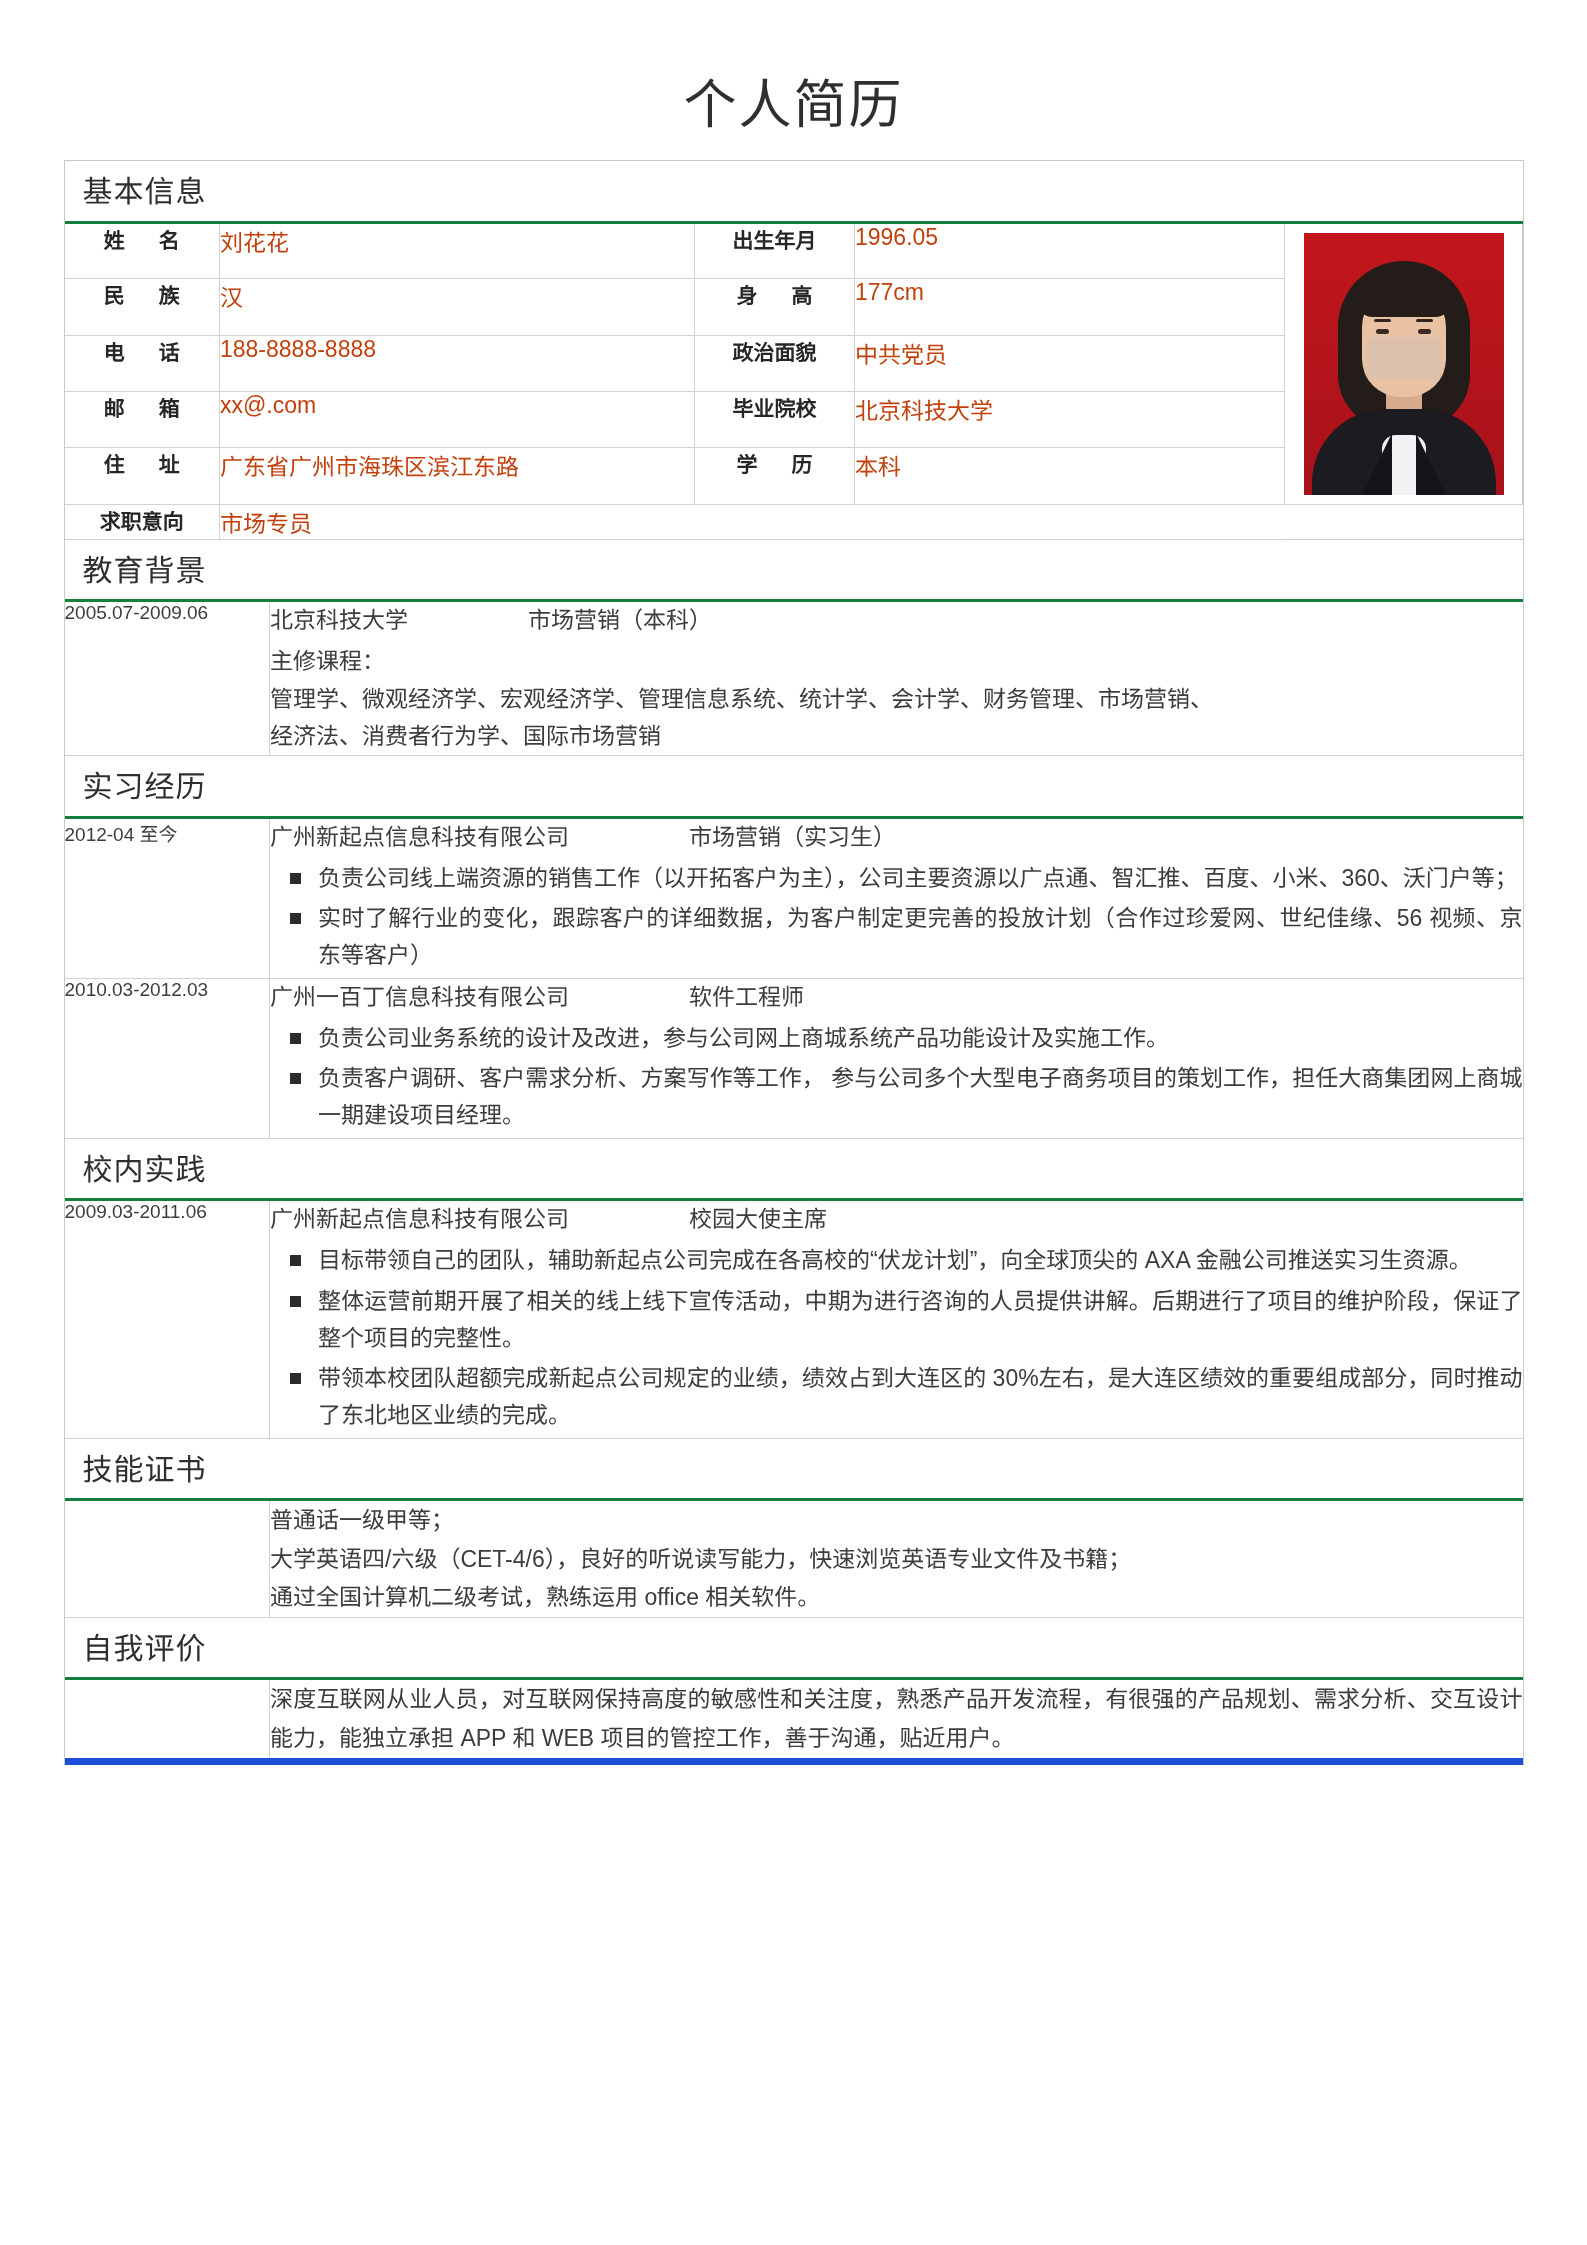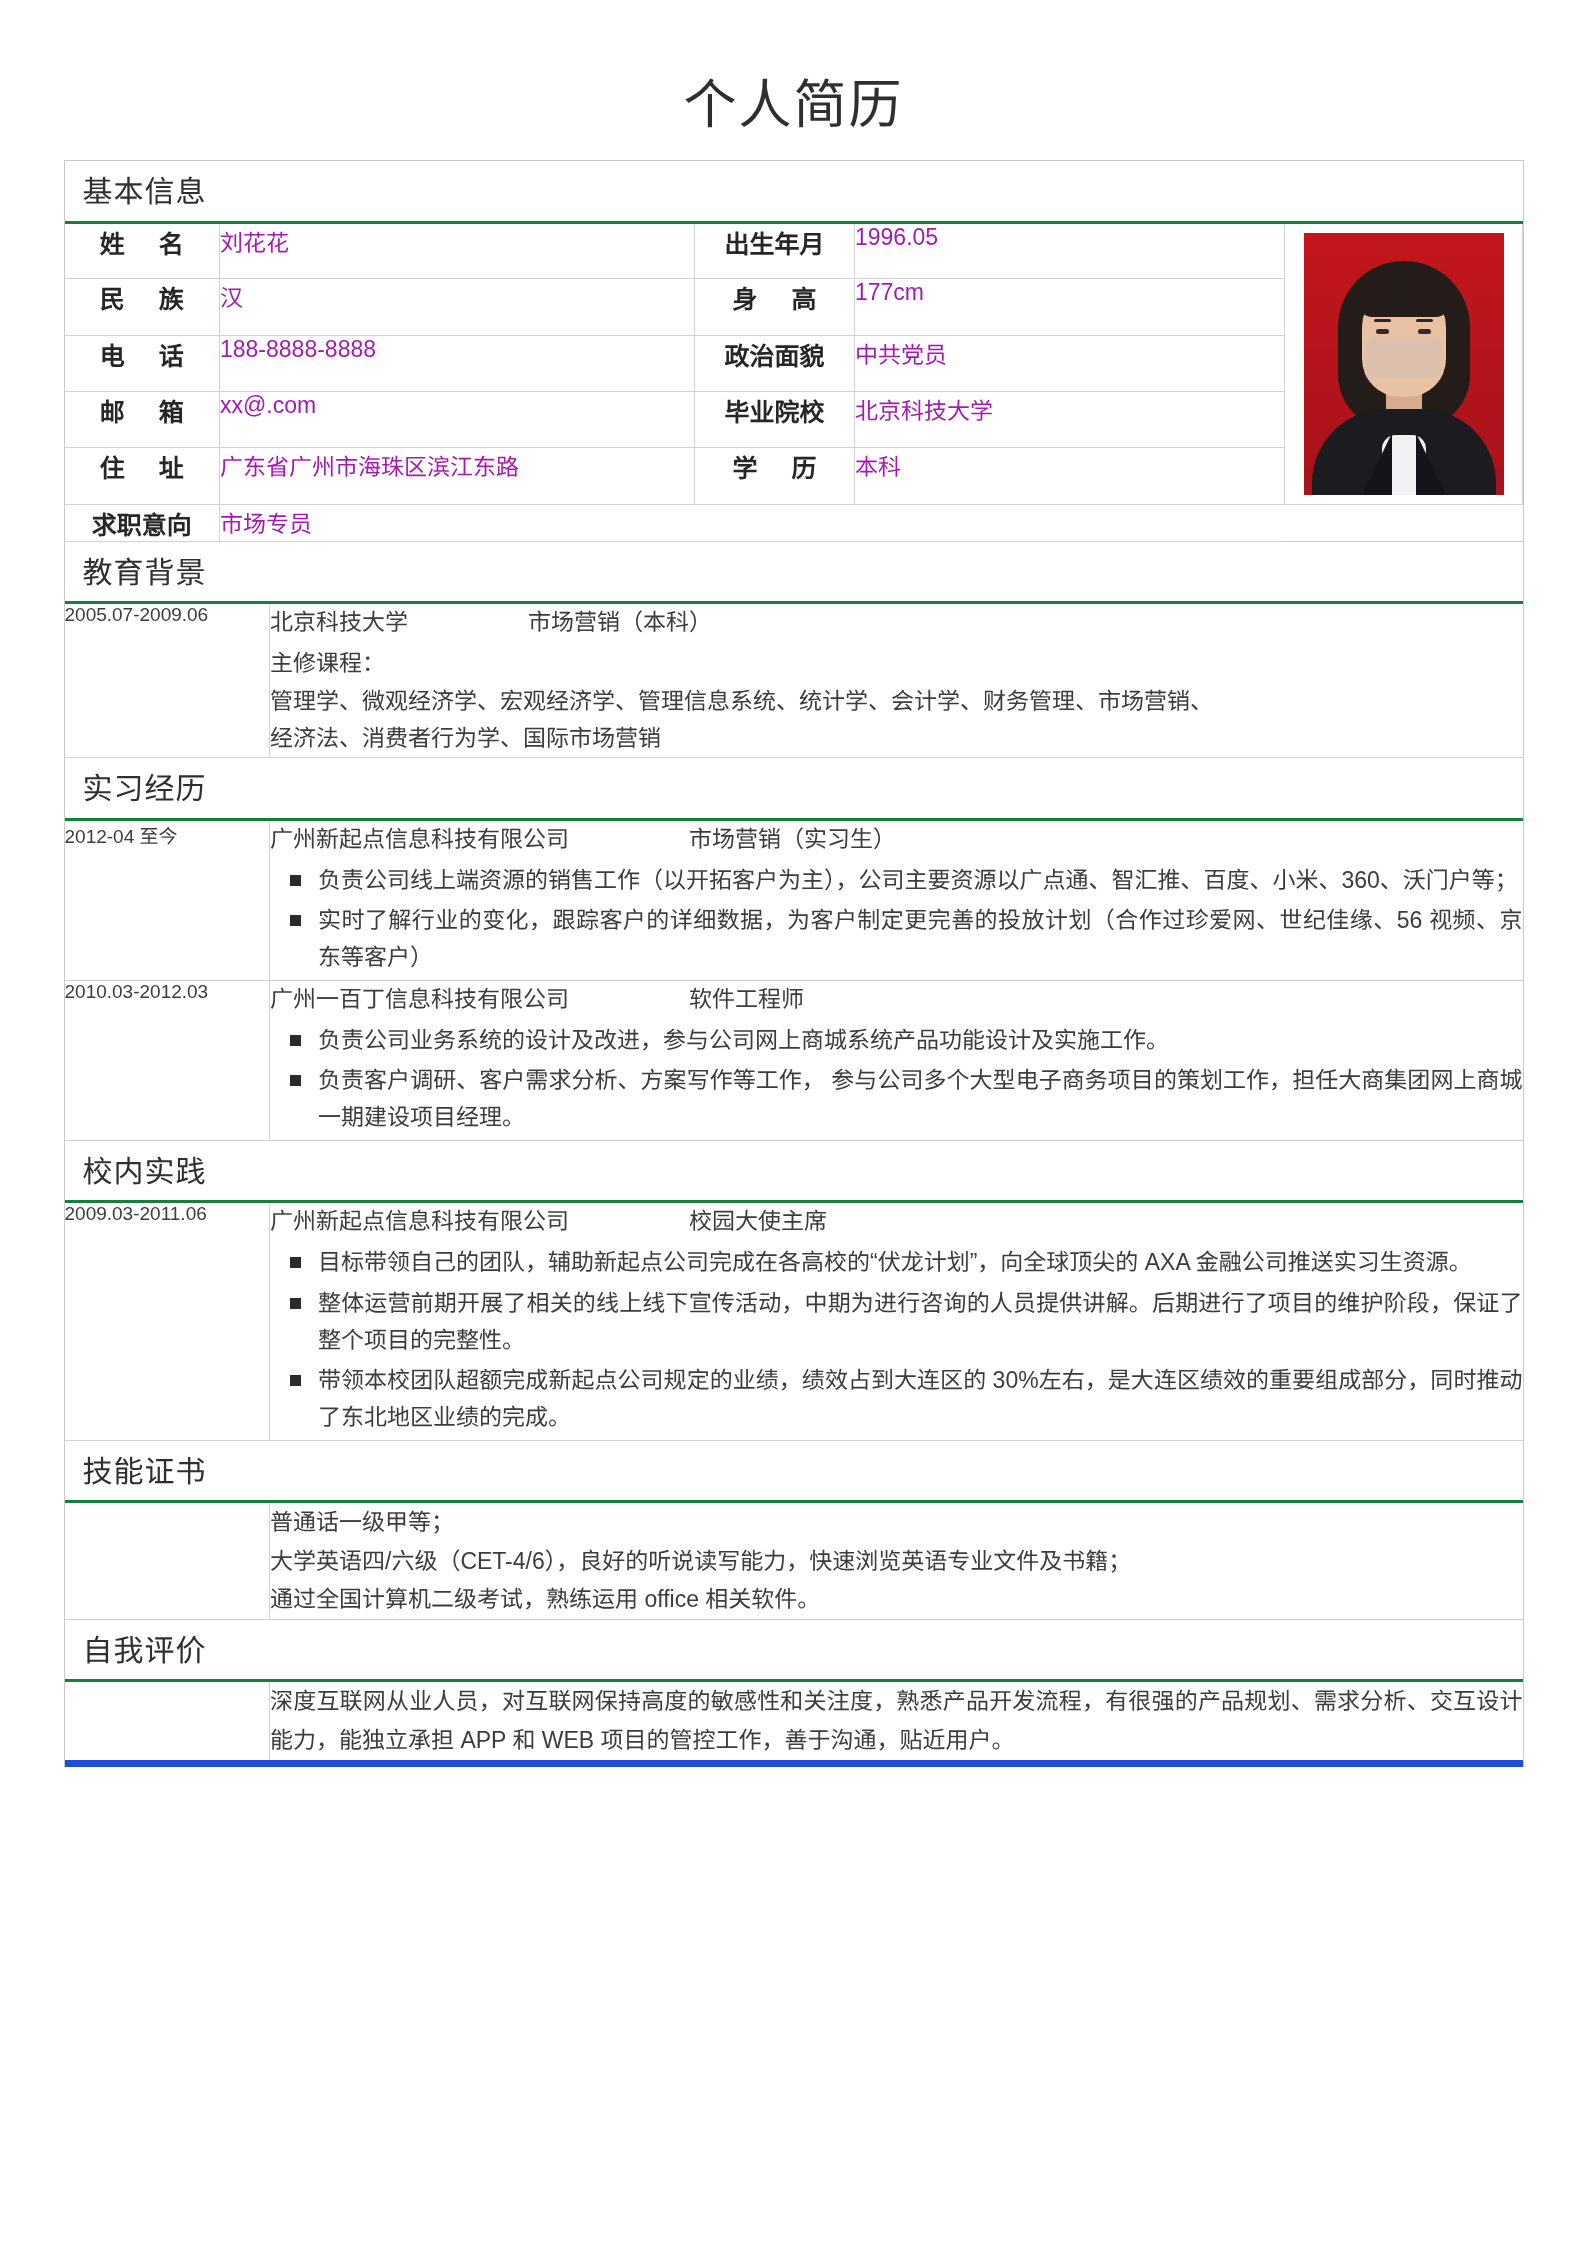--- a/index.html
+++ b/index.html
@@ -61,32 +61,32 @@
     border: 1px solid #d2d2d2;
     border-left: none;
     border-top: none;
     vertical-align: top;
     padding: 0;
   }
   .tbl td.no-r { border-right: none; }
 
   
   .bi-label {
-    font-size: 25px;
+    font-size: 21px;
     font-weight: bold;
     color: #262626;
     text-align: center;
     padding: 12px 8px 12px 8px;
     letter-spacing: 0;
     white-space: nowrap;
   }
   .bi-label .sp2 { display: inline-block; width: 34px; }
   .bi-value {
     font-size: 23px;
-    color: #a21caf;
+    color: #c2410c;
     padding: 12px 0 12px 14px;
     font-weight: 400;
   }
   .photo-cell {
     border-left: 1px solid #d2d2d2 !important;
     padding: 0 !important;
     vertical-align: middle;
     text-align: center;
   }
   .photo-frame {

